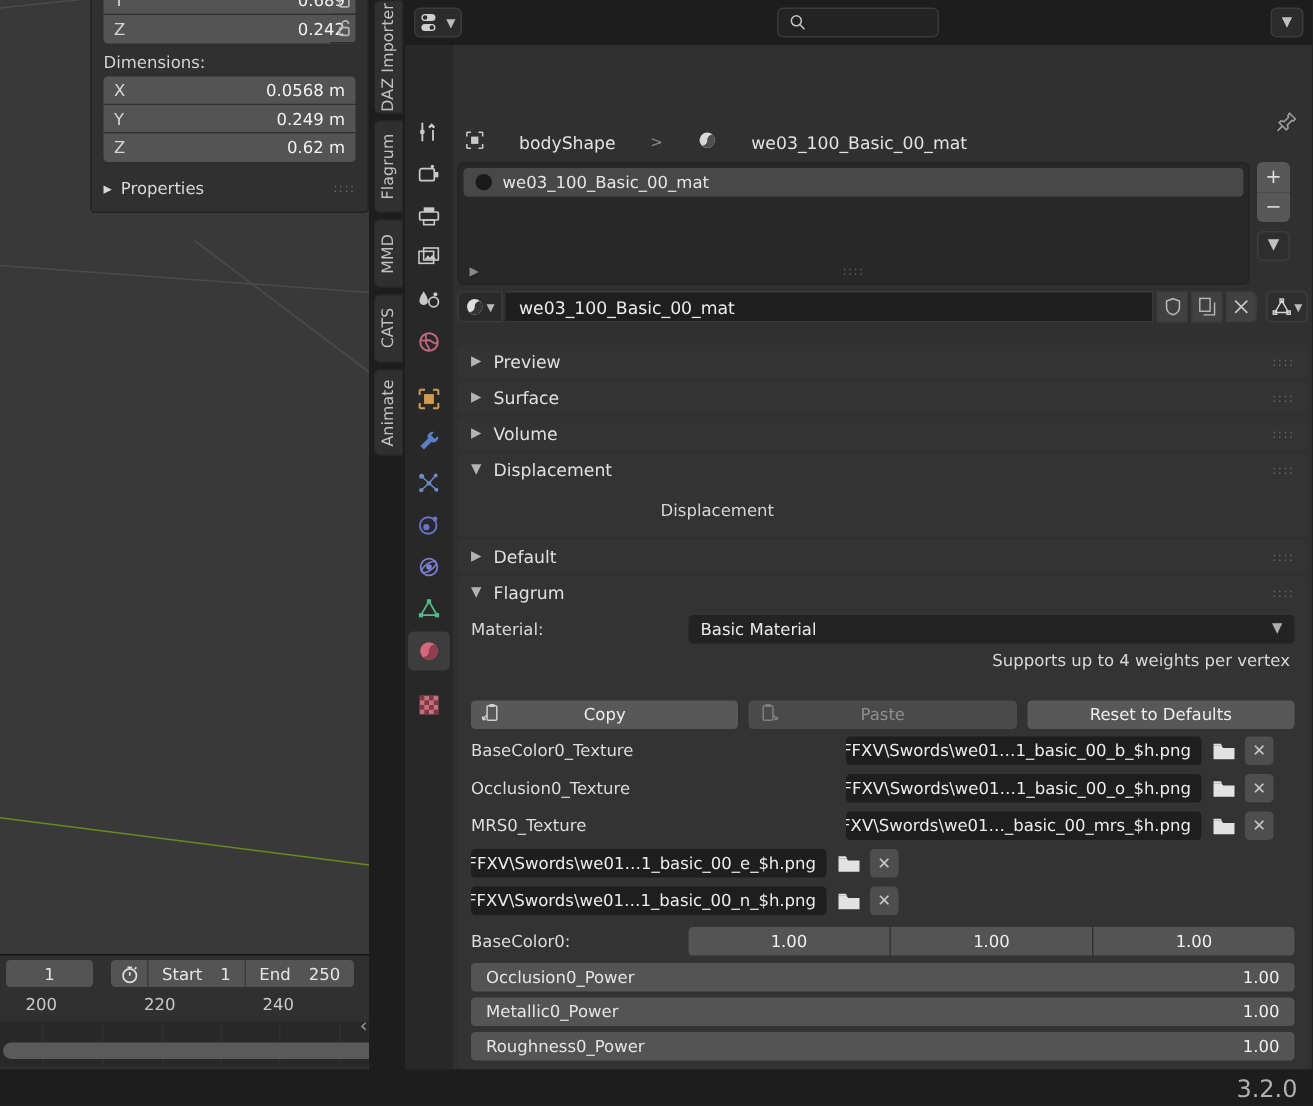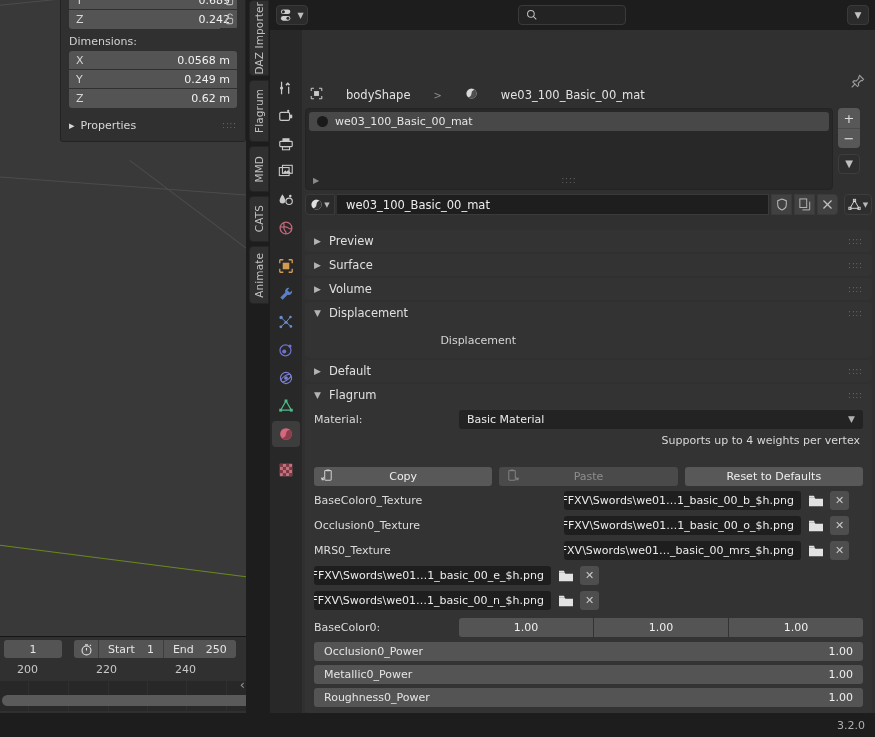--- a/index.html
+++ b/index.html
@@ -309,21 +309,21 @@
     display: flex; align-items: center; padding: 0 10px; font-size: 11px;
   }
   .slider-row .sv { margin-left: auto; color: #f0f0f0; }
 
   
   .statusbar {
     position: absolute; left: 0; top: 713px; width: 875px; height: 24px;
     background: #1d1d1d; display: flex; align-items: center;
   }
   .status-version {
-    margin-left: auto; padding-right: 10px; font-size: 11px; color: #b0b0b0;
+    margin-left: auto; padding-right: 10px; font-size: 16px; color: #b0b0b0;
   }
   .gap-right {
     position: absolute; left: 246px; top: 713px; width: 24px; height: 24px;
     background: #1d1d1d;
   }
 </style>
 </head>
 <body>
 
 <div id="root">

